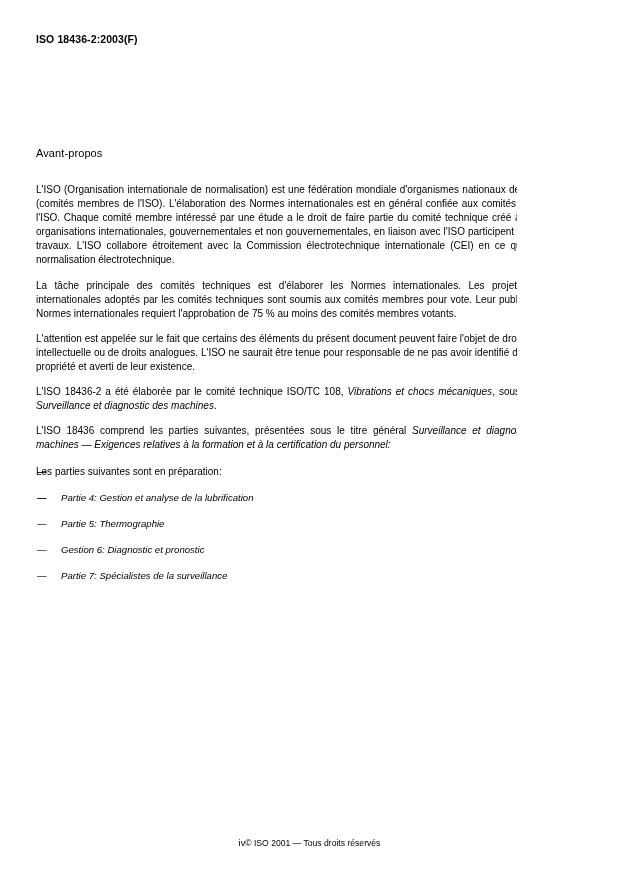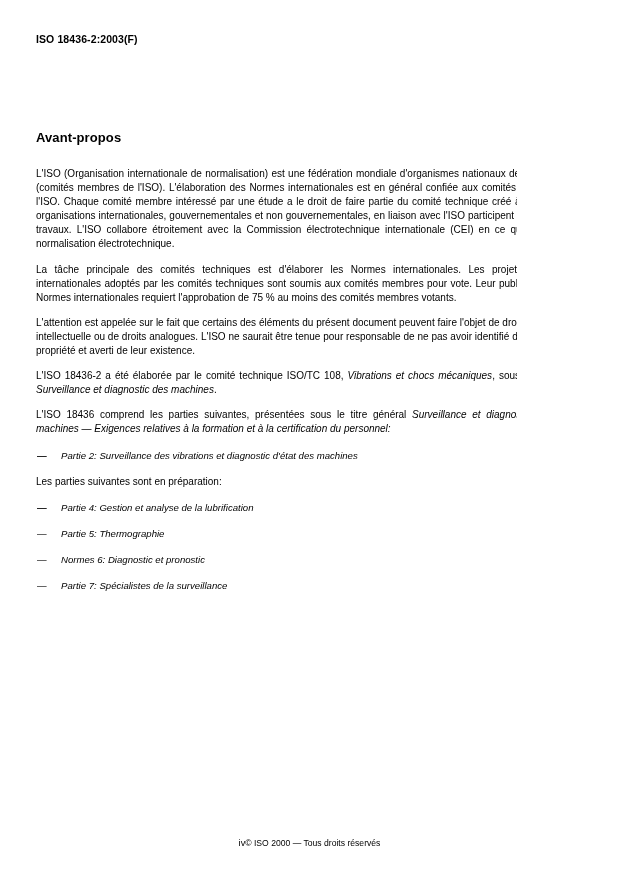--- a/index.html
+++ b/index.html
@@ -37,23 +37,23 @@
 
   
   .content {
     position: absolute;
     left: 36px;
     top: 128px;
     width: 547px;
   }
 
   h1.section-title {
-    font-size: 13px;
-    font-weight: bold;
-    margin: 0 0 20px 0;
+    font-size: 11px;
+    font-weight: normal;
+    margin: 16px 0 20px 0;
     padding: 0;
     letter-spacing: 0.1px;
     line-height: 19px;
   }
 
   p.para {
     font-size: 10px;
     line-height: 14.1px;
     text-align: justify;
     margin: 0 0 11px 0;
@@ -134,48 +134,47 @@
     <p class="para"><span>L'ISO 18436-2 a été élaborée par le comité technique ISO/TC 108, </span><span class="it">Vibrations et chocs mécaniques</span><span>, sous-comité SC 5, </span><span class="it">Surveillance et diagnostic des machines</span><span>.</span></p>
 
     <p class="para"><span>L'ISO 18436 comprend les parties suivantes, présentées sous le titre général </span><span class="it">Surveillance et diagnostic d'état des machines — Exigences relatives à la formation et à la certification du personnel:</span></p>
 
     <ul class="dash-list list-block">
       <li>
         <span class="dash">—</span>
       </li>
       <li>
         <span class="dash">—</span>
-        <span>Partie 2: Surveillance des vibrations et diagnostic d'état des machines</span>
       </li>
     </ul>
 
     <p class="para gap-before-intro">Les parties suivantes sont en préparation:</p>
 
     <ul class="dash-list list-block tight">
       <li>
         <span class="dash">—</span>
       </li>
       <li>
         <span class="dash">—</span>
         <span>Partie 4: Gestion et analyse de la lubrification</span>
       </li>
       <li>
         <span class="dash">—</span>
         <span>Partie 5: Thermographie</span>
       </li>
       <li>
         <span class="dash">—</span>
-        <span>Normes 6: Diagnostic et pronostic</span>
+        <span>Gestion 6: Diagnostic et pronostic</span>
       </li>
       <li>
         <span class="dash">—</span>
         <span>Partie 7: Spécialistes de la surveillance</span>
       </li>
     </ul>
 
   </div>
 
   <div class="footer">
     <span class="page-number">iv</span>
-    <span class="copyright">© ISO 2000 — Tous droits réservés</span>
+    <span class="copyright">© ISO 2001 — Tous droits réservés</span>
   </div>
 
 </div>
 
 </body></html>

